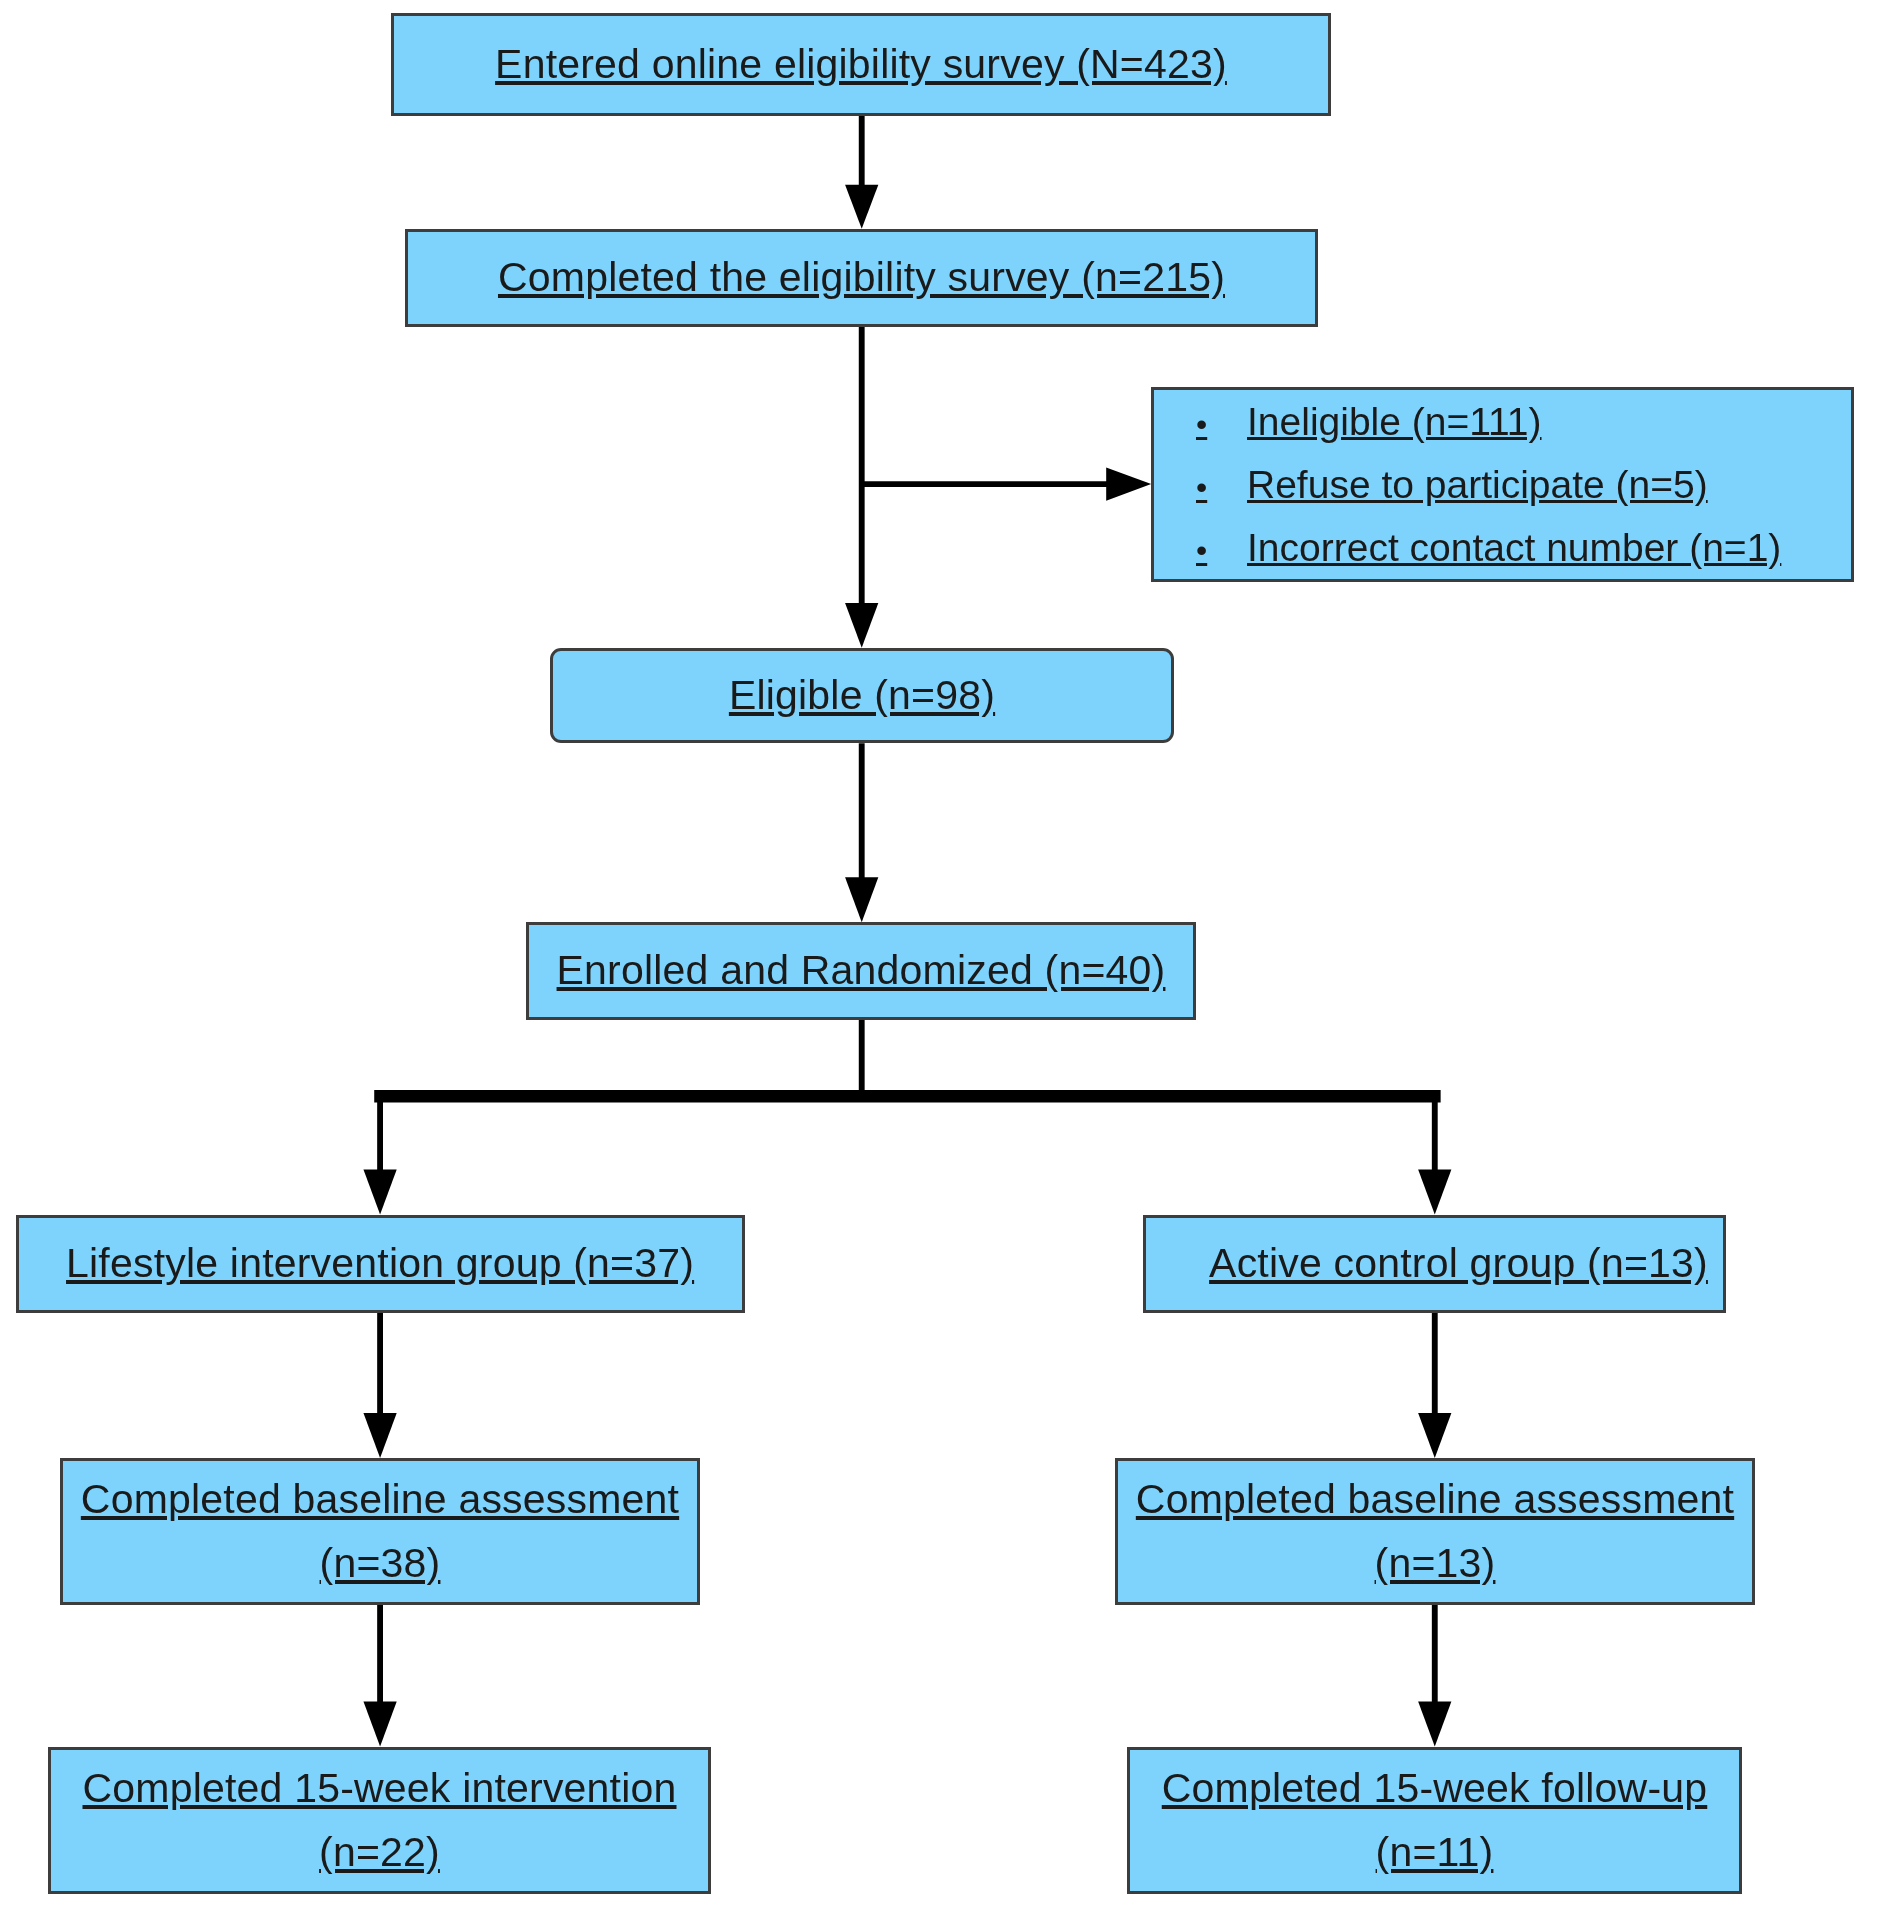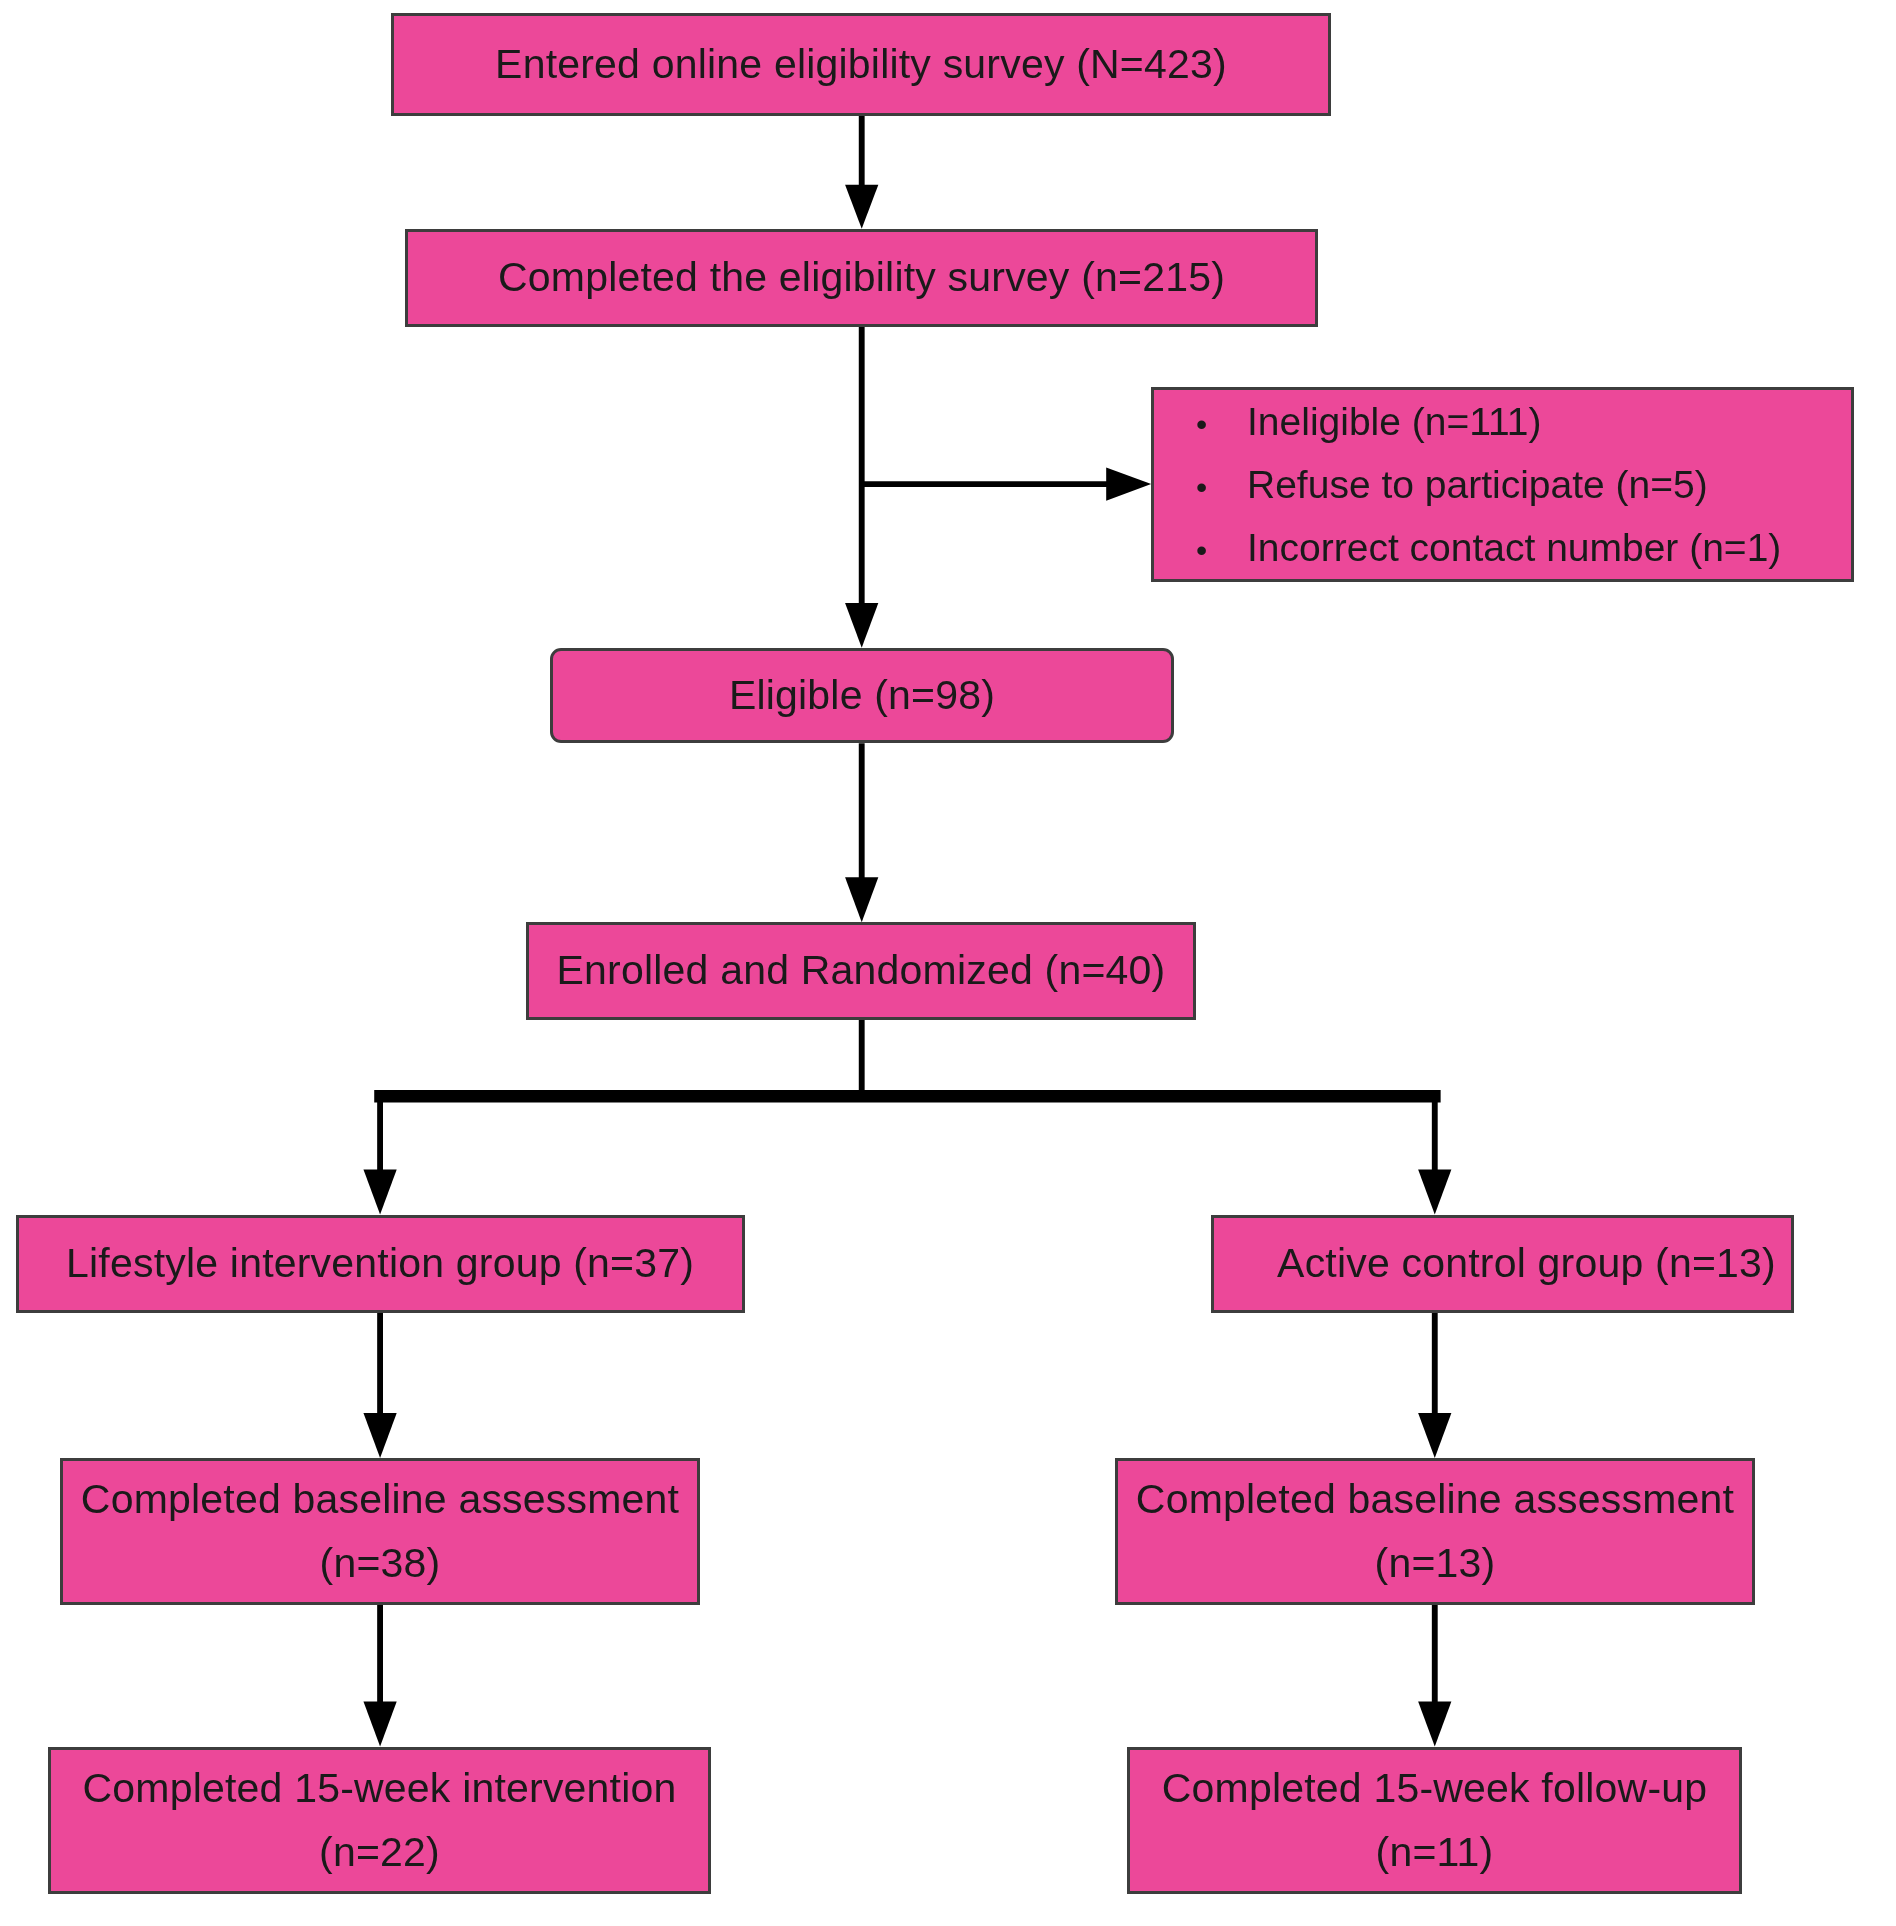--- a/index.html
+++ b/index.html
@@ -18,26 +18,27 @@
   .connectors {
     position: absolute;
     left: 0;
     top: 0;
     width: 1897px;
     height: 1926px;
   }
   .box {
     position: absolute;
     box-sizing: border-box;
-    background: #ec4899;
+    background: #7dd3fc;
     border: 3.4px solid #3d3d3d;
     display: flex;
     align-items: center;
     justify-content: center;
     text-align: center;
+    text-decoration: underline;
   }
   .box .label {
     font-size: 41px;
     line-height: 1.3;
     letter-spacing: 0.2px;
   }
   .box.two {
     flex-direction: column;
   }
   .box.two .label {
@@ -139,21 +140,21 @@
   </div>
 
   <div class="box" style="left:526px; top:922px; width:670px; height:98px;">
     <span class="label">Enrolled and Randomized (n=40)</span>
   </div>
 
   <div class="box" style="left:15.6px; top:1215px; width:729px; height:98px;">
     <span class="label">Lifestyle intervention group (n=37)</span>
   </div>
 
-  <div class="box" style="left:1211px; top:1215px; width:583px; height:98px;padding-left:48px;">
+  <div class="box" style="left:1143px; top:1215px; width:583px; height:98px;padding-left:48px;">
     <span class="label">Active control group (n=13)</span>
   </div>
 
   <div class="box two" style="left:60px; top:1458px; width:640px; height:147px;">
     <span class="label">Completed baseline assessment</span>
     <span class="label">(n=38)</span>
   </div>
 
   <div class="box two" style="left:1115px; top:1458px; width:640px; height:147px;">
     <span class="label">Completed baseline assessment</span>

